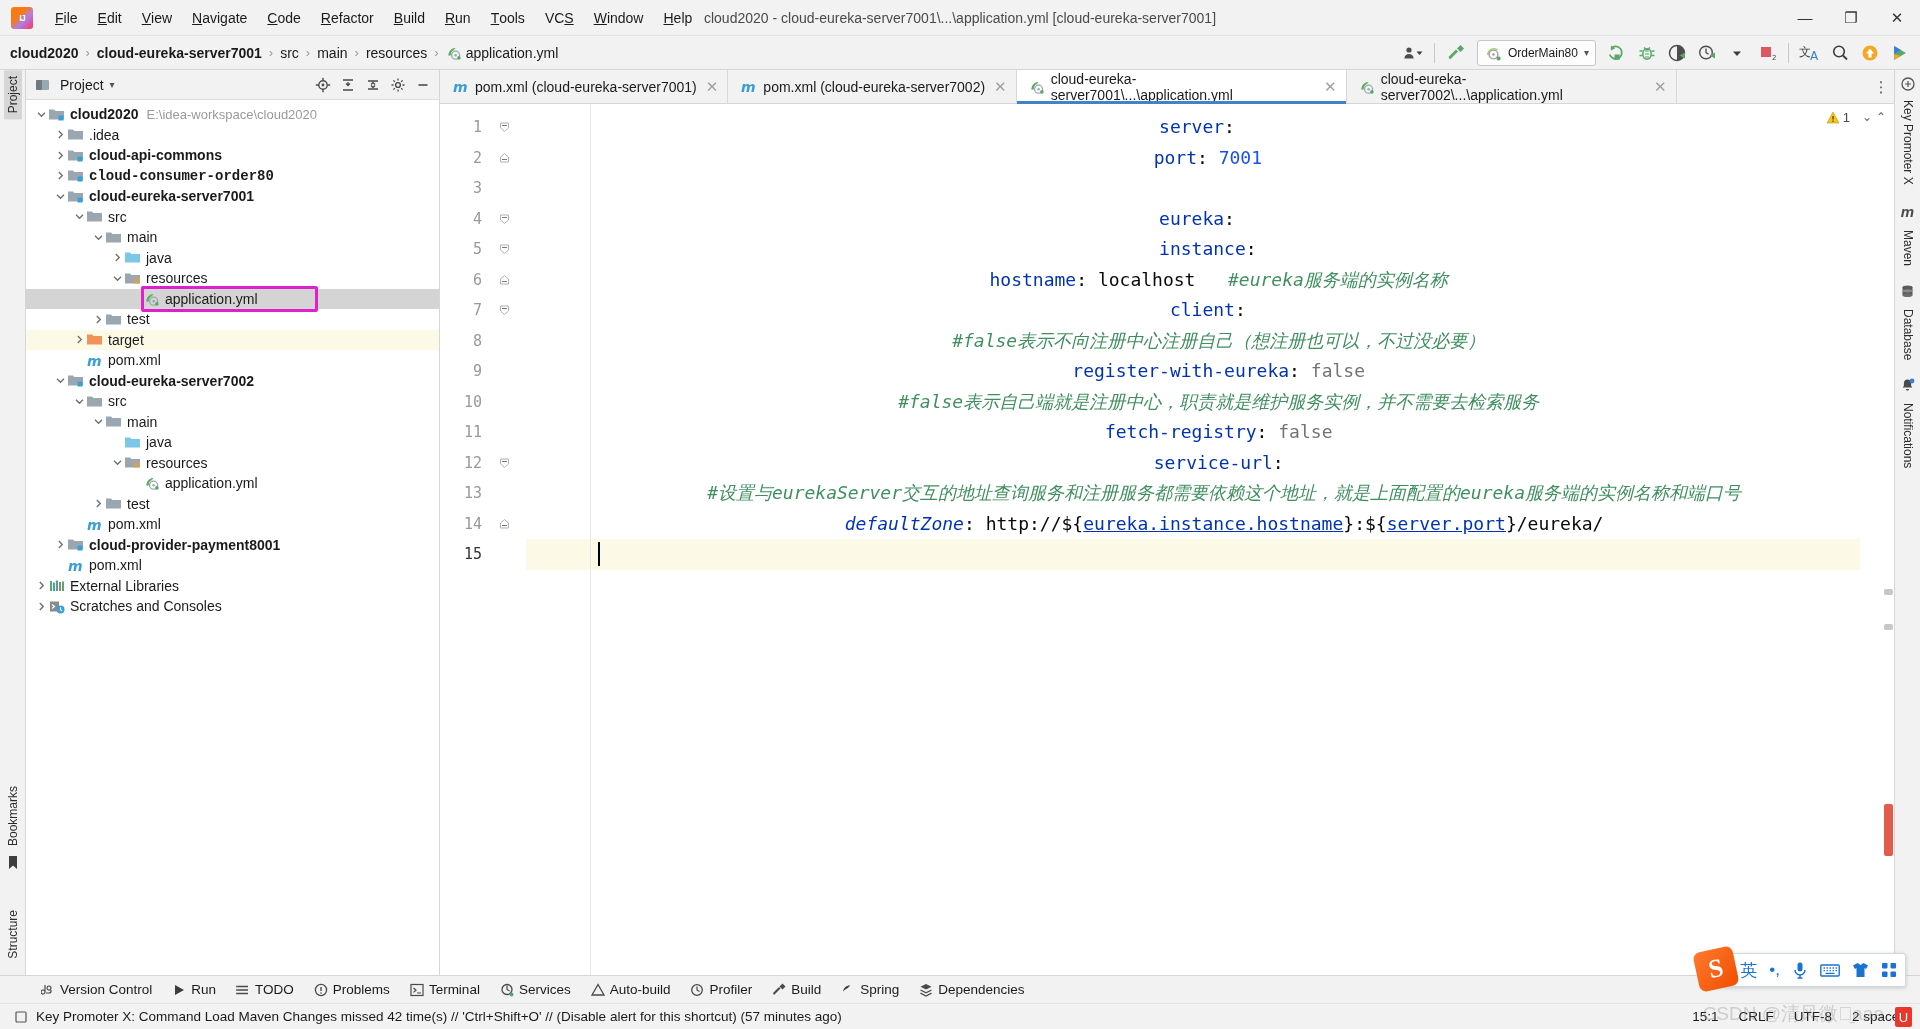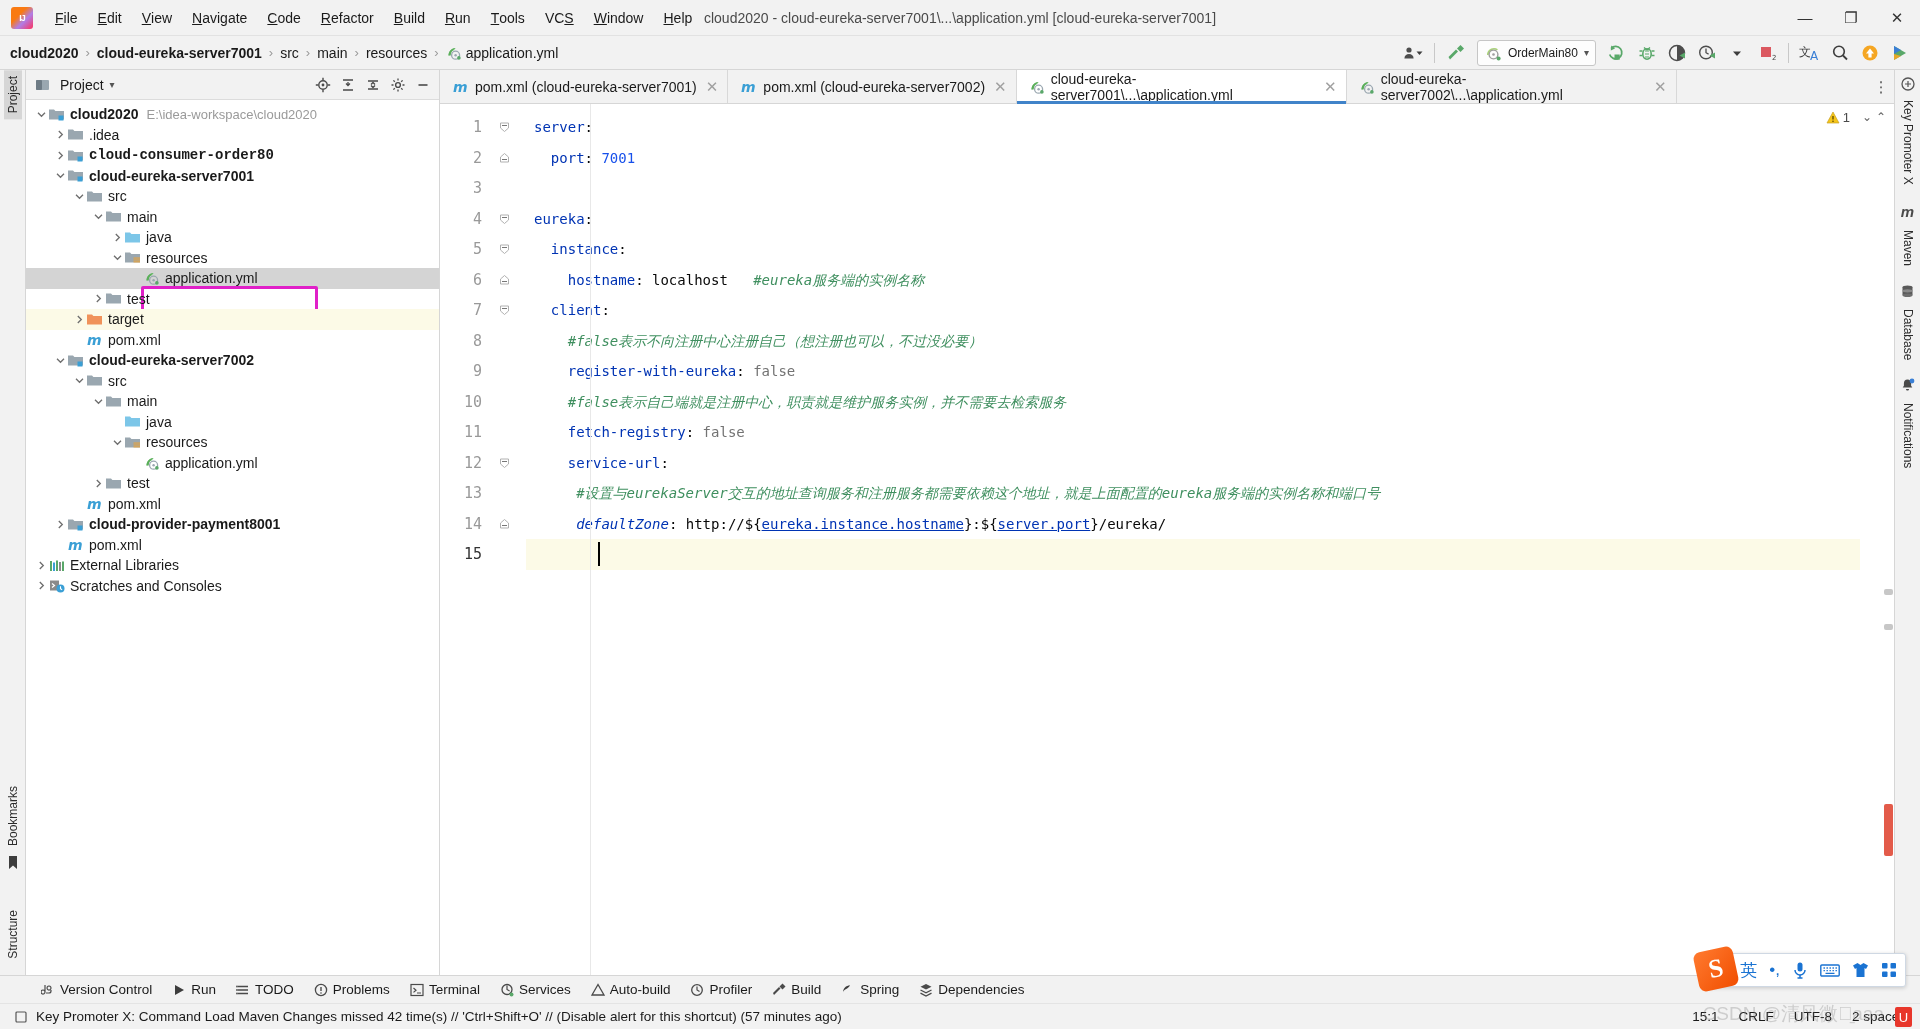--- a/index.html
+++ b/index.html
@@ -139,21 +139,21 @@
   }
   .gutter .ln.cur { color: #333; }
   .fold {
     position: absolute; right: 16px; top: 50%; transform: translateY(-50%);
     width: 11px; height: 11px; border: 1px solid #b0b0b0; background:#fff;
     display:flex; align-items:center; justify-content:center; font-size:9px; color:#777; line-height:1;
   }
   .fold.tri { border: none; background: transparent; }
   .code {
     flex: 1; position: relative; padding-top: 8px;
-    font-family: "DejaVu Sans Mono", monospace; font-size: 14px; overflow: hidden;
+    font-family: "DejaVu Sans Mono", monospace; font-size: 18px; overflow: hidden; text-align: center;
   }
   .code .line { height: 30.5px; line-height: 30.5px; white-space: pre; padding-left: 8px; }
   .code .line.cur { background: #fcfae7; }
   .k   { color: #0033b3; }
   .num { color: #1750eb; }
   .val { color: #737373; }
   .plain { color: #080808; }
   .cmt { color: #3f8f5f; font-style: italic; }
   .ital { color: #0033b3; font-style: italic; }
   .ref { color: #0033b3; text-decoration: underline; }
@@ -439,20 +439,34 @@
               <svg width="9" height="9" viewBox="0 0 9 9">
                 <path d="M2.8 1 L6.3 4.5 L2.8 8" stroke="#6e6e6e" stroke-width="1.3" fill="none"></path>
               </svg>
             </span>
             <span class="ico">
               <svg width="17" height="15" viewBox="0 0 17 15">
                 <path d="M1 2.5h5l1.4 1.6H16v8.4H1z" fill="#9aa7b0"></path>
               </svg>
             </span>
             <span class="nm">.idea</span>
+          </div>
+          <div class="node" style="padding-left: 27px;">
+            <span class="arrow">
+              <svg width="9" height="9" viewBox="0 0 9 9">
+                <path d="M2.8 1 L6.3 4.5 L2.8 8" stroke="#6e6e6e" stroke-width="1.3" fill="none"></path>
+              </svg>
+            </span>
+            <span class="ico">
+              <svg width="17" height="15" viewBox="0 0 17 15">
+                <path d="M1 2.5h5l1.4 1.6H16v8.4H1z" fill="#9aa7b0"></path>
+                <rect x="10.5" y="8.5" width="5" height="5" fill="#3a9fd5"></rect>
+              </svg>
+            </span>
+            <span class="nm bold">cloud-api-commons</span>
           </div>
           <div class="node" style="padding-left: 27px; font-family: Liberation Mono, monospace;">
             <span class="arrow">
               <svg width="9" height="9" viewBox="0 0 9 9">
                 <path d="M2.8 1 L6.3 4.5 L2.8 8" stroke="#6e6e6e" stroke-width="1.3" fill="none"></path>
               </svg>
             </span>
             <span class="ico">
               <svg width="17" height="15" viewBox="0 0 17 15">
                 <path d="M1 2.5h5l1.4 1.6H16v8.4H1z" fill="#9aa7b0"></path>

